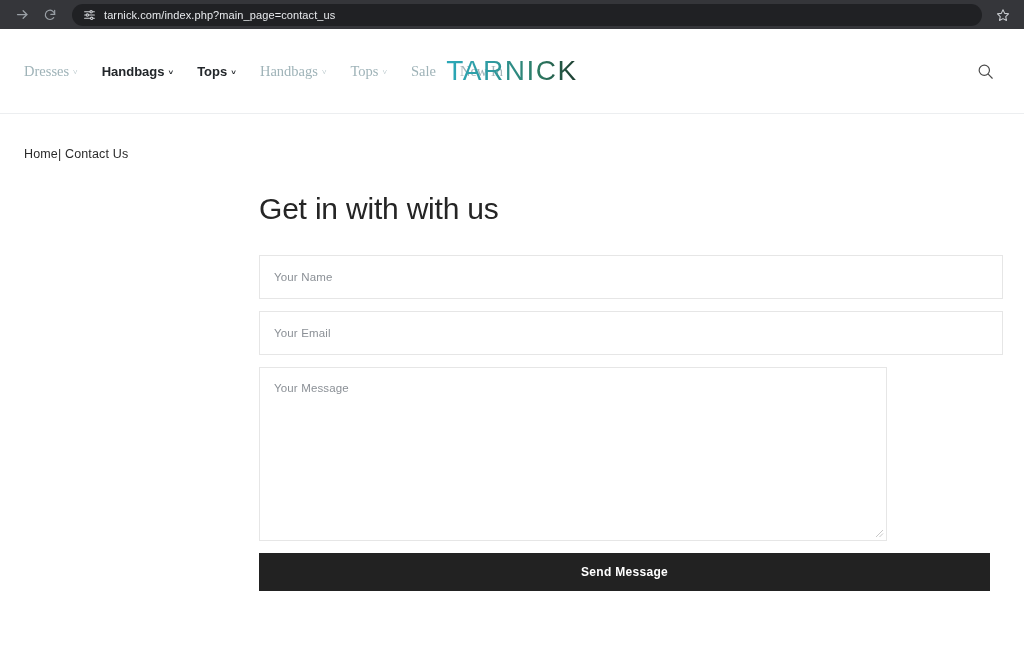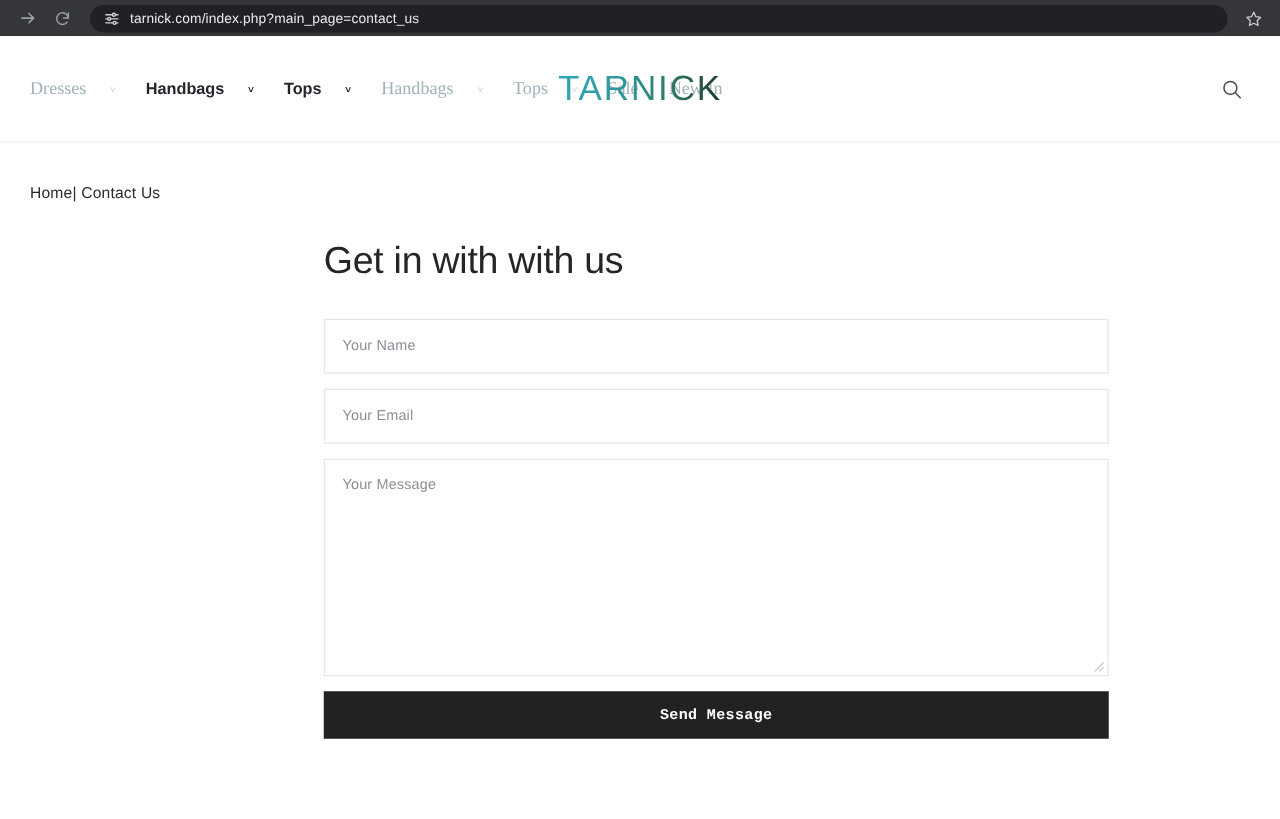--- a/index.html
+++ b/index.html
@@ -100,21 +100,21 @@
     position: relative;
   }
   .nav {
     display: flex;
     align-items: baseline;
     gap: 0;
   }
   .nav-item {
     display: inline-flex;
     align-items: baseline;
-    gap: 19px;
+    gap: 4px;
     margin-right: 24px;
     font-size: 13.5px;
     white-space: nowrap;
     cursor: pointer;
   }
   .nav-item:last-child { margin-right: 0; }
   
   .nav-item.fancy {
     color: #9fb3b8;
     font-family: "Liberation Serif", serif;
@@ -180,21 +180,21 @@
   .page-title {
     font-size: 30px;
     font-weight: 400;
     color: #252525;
     letter-spacing: -0.2px;
     margin-bottom: 28px;
     line-height: 1.2;
   }
 
   .field {
-    width: 628px;
+    width: 744px;
     height: 44px;
     border: 1px solid #e6e6e6;
     background: #ffffff;
     display: flex;
     align-items: center;
     padding: 0 14px;
     margin-bottom: 12px;
     font-size: 11.5px;
     color: #8b9096;
     font-family: "Liberation Sans", sans-serif;
@@ -219,29 +219,29 @@
   .resize-handle {
     position: absolute;
     right: 2px;
     bottom: 2px;
     width: 10px;
     height: 10px;
     color: #c8c8c8;
   }
 
   .submit-btn {
-    width: 628px;
+    width: 731px;
     height: 38px;
     background: #222222;
     border: none;
     color: #ffffff;
     font-size: 12px;
     font-weight: 600;
     letter-spacing: 0.3px;
-    font-family: Liberation Mono, monospace;
+    font-family: Liberation Sans, sans-serif;
     display: flex;
     align-items: center;
     justify-content: center;
     cursor: pointer;
   }
 </style>
 </head>
 <body>
 
 <div class="browser-bar">

